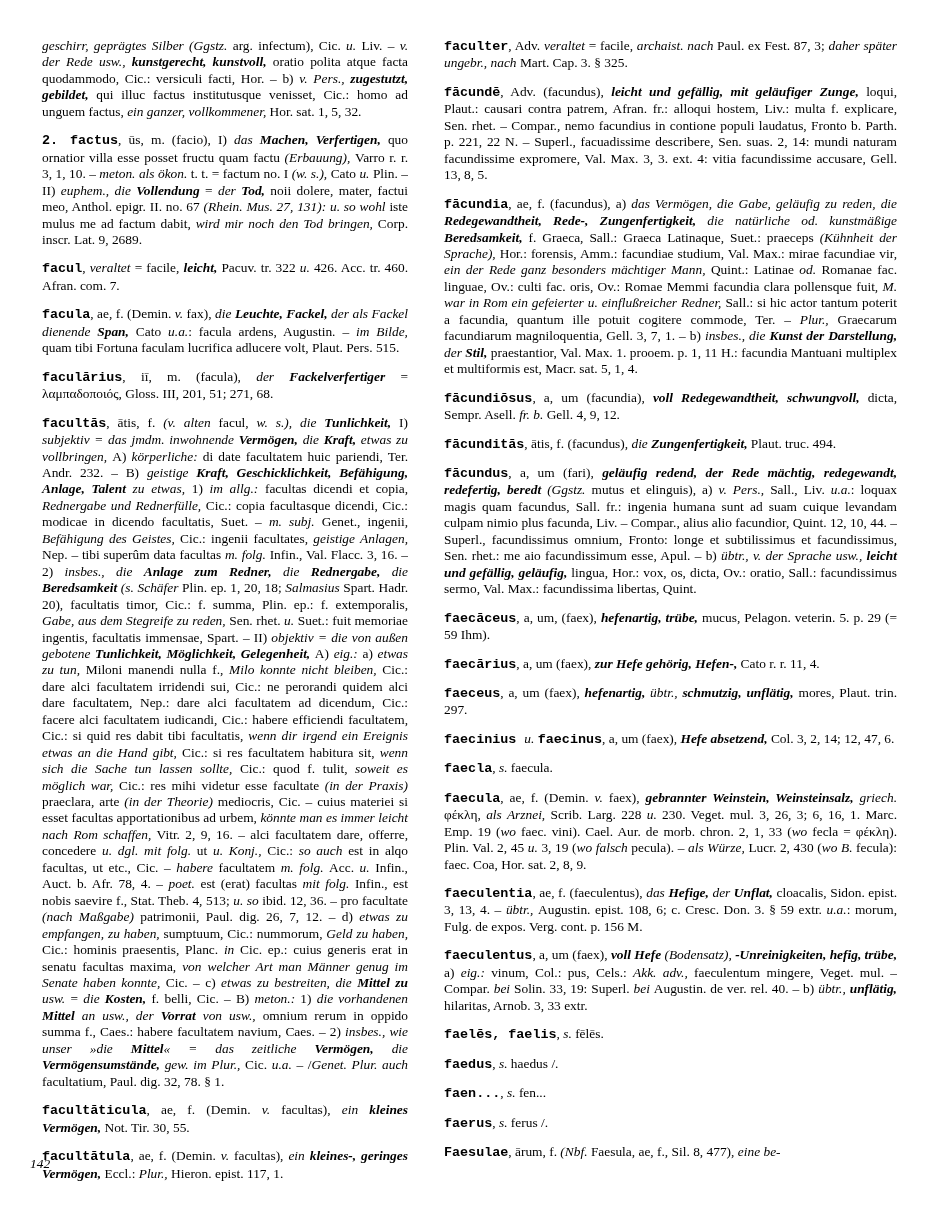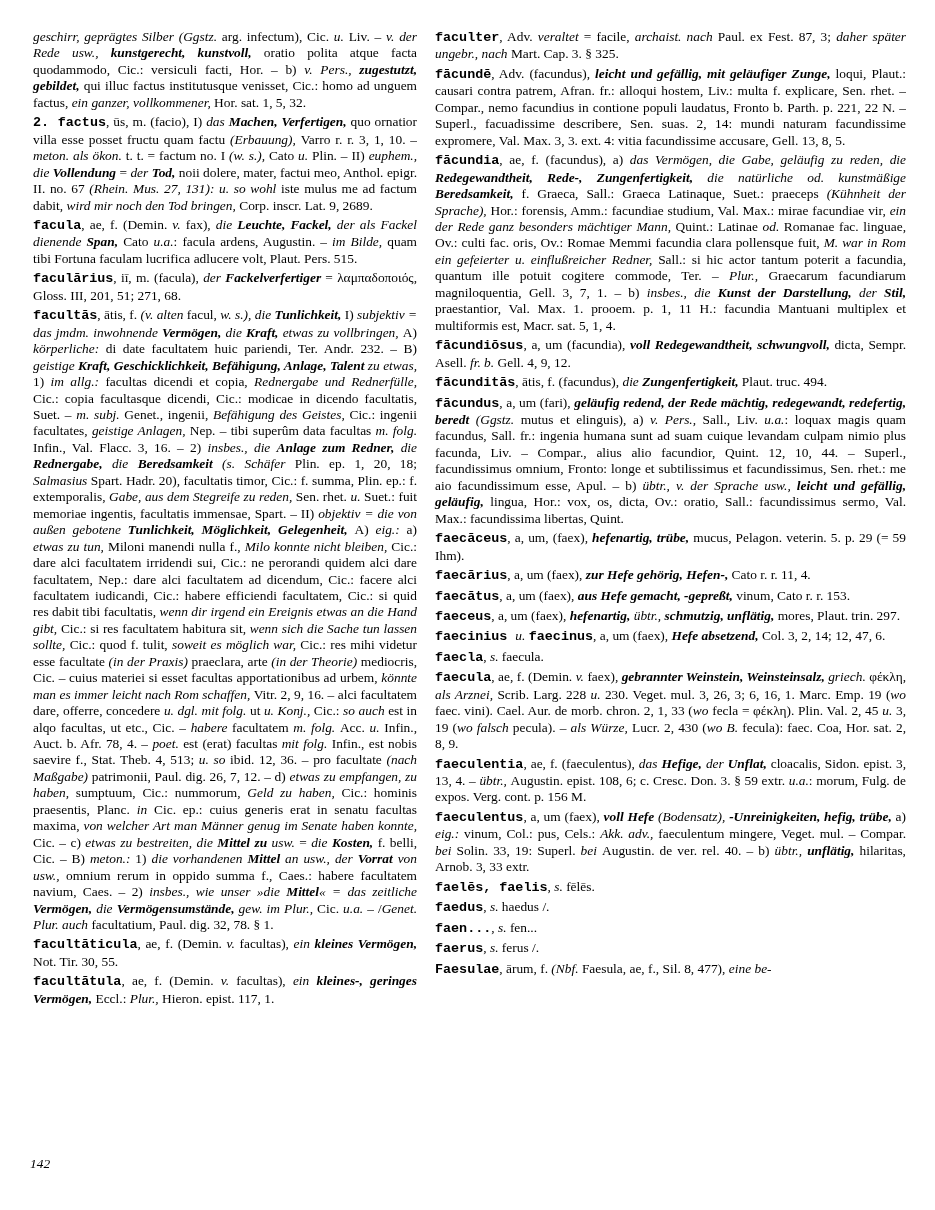--- a/index.html
+++ b/index.html
@@ -12,51 +12,51 @@
     color:#000000;
     font-family:"Liberation Serif","DejaVu Serif",serif;
     font-size:13.4px;
     line-height:16.45px;
     overflow:hidden;
   }
   .columns{display:flex;}
   .col{text-align:justify;}
   .col-left{width:390px;margin-right:12px;}
   .col-right{width:477px;}
-  .entry{margin:3px;padding:0;text-align:justify;}
+  .entry{margin:12px;padding:0;text-align:justify;}
   .s-n{font-weight:400;font-style:normal;}
   .s-b{font-weight:700;font-style:normal;font-family:Liberation Mono, monospace;}
   .s-i{font-weight:400;font-style:italic;}
   .s-bi{font-weight:700;font-style:italic;}
   .page-number{position:absolute;left:30px;top:1156px;font-size:13.4px;font-style:italic;}
 </style>
 </head>
 <body>
 
 <div class="page">
   <div class="columns">
     <div class="col col-left">
         <p class="entry"><span class="s-i">geschirr, geprägtes Silber (Ggstz. </span><span class="s-n">arg. infectum), Cic. </span><span class="s-i">u.</span><span class="s-n"> Liv. – </span><span class="s-i">v. der Rede usw., </span><span class="s-bi">kunstgerecht, kunstvoll, </span><span class="s-n">oratio polita atque facta quodammodo, Cic.: versiculi facti, Hor. – b) </span><span class="s-i">v. Pers., </span><span class="s-bi">zugestutzt, gebildet, </span><span class="s-n">qui illuc factus institutusque venisset, Cic.: homo ad unguem factus, </span><span class="s-i">ein ganzer, vollkommener, </span><span class="s-n">Hor. sat. 1, 5, 32.</span></p>
         <p class="entry"><span class="s-b">2. factus</span><span class="s-n">, ūs, m. (facio), I) </span><span class="s-i">das </span><span class="s-bi">Machen, Verfertigen, </span><span class="s-n">quo ornatior villa esse posset fructu quam factu </span><span class="s-i">(Erbauung), </span><span class="s-n">Varro r. r. 3, 1, 10. – </span><span class="s-i">meton. als ökon. </span><span class="s-n">t. t. = factum no. I </span><span class="s-i">(w. s.), </span><span class="s-n">Cato </span><span class="s-i">u. </span><span class="s-n">Plin. – II) </span><span class="s-i">euphem., die </span><span class="s-bi">Vollendung </span><span class="s-n">= </span><span class="s-i">der </span><span class="s-bi">Tod, </span><span class="s-n">noii dolere, mater, factui meo, Anthol. epigr. II. no. 67 </span><span class="s-i">(Rhein. Mus. 27, 131): u. so wohl </span><span class="s-n">iste mulus me ad factum dabit, </span><span class="s-i">wird mir noch den Tod bringen, </span><span class="s-n">Corp. inscr. Lat. 9, 2689.</span></p>
+        <p class="entry"><span class="s-b">facul</span><span class="s-n">, </span><span class="s-i">veraltet </span><span class="s-n">= facile, </span><span class="s-bi">leicht, </span><span class="s-n">Pacuv. tr. 322 </span><span class="s-i">u. </span><span class="s-n">426. Acc. tr. 460. Afran. com. 7.</span></p>
         <p class="entry"><span class="s-b">facula</span><span class="s-n">, ae, f. (Demin. </span><span class="s-i">v. </span><span class="s-n">fax), </span><span class="s-i">die </span><span class="s-bi">Leuchte, Fackel, </span><span class="s-i">der als Fackel dienende </span><span class="s-bi">Span, </span><span class="s-n">Cato </span><span class="s-i">u.a.</span><span class="s-n">: facula ardens, Augustin. – </span><span class="s-i">im Bilde, </span><span class="s-n">quam tibi Fortuna faculam lucrifica adlucere volt, Plaut. Pers. 515.</span></p>
         <p class="entry"><span class="s-b">faculārius</span><span class="s-n">, iī, m. (facula), </span><span class="s-i">der </span><span class="s-bi">Fackelverfertiger </span><span class="s-n">= λαμπαδοποιός, Gloss. III, 201, 51; 271, 68.</span></p>
         <p class="entry"><span class="s-b">facultās</span><span class="s-n">, ātis, f. </span><span class="s-i">(v. alten </span><span class="s-n">facul, </span><span class="s-i">w. s.), die </span><span class="s-bi">Tunlichkeit, </span><span class="s-n">I) </span><span class="s-i">subjektiv = das jmdm. inwohnende </span><span class="s-bi">Vermögen, </span><span class="s-i">die </span><span class="s-bi">Kraft, </span><span class="s-i">etwas zu vollbringen, </span><span class="s-n">A) </span><span class="s-i">körperliche: </span><span class="s-n">di date facultatem huic pariendi, Ter. Andr. 232. – B) </span><span class="s-i">geistige </span><span class="s-bi">Kraft, Geschicklichkeit, Befähigung, Anlage, Talent </span><span class="s-i">zu etwas, </span><span class="s-n">1) </span><span class="s-i">im allg.: </span><span class="s-n">facultas dicendi et copia, </span><span class="s-i">Rednergabe und Rednerfülle, </span><span class="s-n">Cic.: copia facultasque dicendi, Cic.: modicae in dicendo facultatis, Suet. – </span><span class="s-i">m. subj. </span><span class="s-n">Genet., ingenii, </span><span class="s-i">Befähigung des Geistes, </span><span class="s-n">Cic.: ingenii facultates, </span><span class="s-i">geistige Anlagen, </span><span class="s-n">Nep. – tibi superûm data facultas </span><span class="s-i">m. folg. </span><span class="s-n">Infin., Val. Flacc. 3, 16. – 2) </span><span class="s-i">insbes., die </span><span class="s-bi">Anlage zum Redner, </span><span class="s-i">die </span><span class="s-bi">Rednergabe, </span><span class="s-i">die </span><span class="s-bi">Beredsamkeit </span><span class="s-i">(s. Schäfer </span><span class="s-n">Plin. ep. 1, 20, 18; </span><span class="s-i">Salmasius </span><span class="s-n">Spart. Hadr. 20), facultatis timor, Cic.: f. summa, Plin. ep.: f. extemporalis, </span><span class="s-i">Gabe, aus dem Stegreife zu reden, </span><span class="s-n">Sen. rhet. </span><span class="s-i">u. </span><span class="s-n">Suet.: fuit memoriae ingentis, facultatis immensae, Spart. – II) </span><span class="s-i">objektiv = die von außen gebotene </span><span class="s-bi">Tunlichkeit, Möglichkeit, Gelegenheit, </span><span class="s-n">A) </span><span class="s-i">eig.: </span><span class="s-n">a) </span><span class="s-i">etwas zu tun, </span><span class="s-n">Miloni manendi nulla f., </span><span class="s-i">Milo konnte nicht bleiben, </span><span class="s-n">Cic.: dare alci facultatem irridendi sui, Cic.: ne perorandi quidem alci dare facultatem, Nep.: dare alci facultatem ad dicendum, Cic.: facere alci facultatem iudicandi, Cic.: habere efficiendi facultatem, Cic.: si quid res dabit tibi facultatis, </span><span class="s-i">wenn dir irgend ein Ereignis etwas an die Hand gibt, </span><span class="s-n">Cic.: si res facultatem habitura sit, </span><span class="s-i">wenn sich die Sache tun lassen sollte, </span><span class="s-n">Cic.: quod f. tulit, </span><span class="s-i">soweit es möglich war, </span><span class="s-n">Cic.: res mihi videtur esse facultate </span><span class="s-i">(in der Praxis) </span><span class="s-n">praeclara, arte </span><span class="s-i">(in der Theorie) </span><span class="s-n">mediocris, Cic. – cuius materiei si esset facultas apportationibus ad urbem, </span><span class="s-i">könnte man es immer leicht nach Rom schaffen, </span><span class="s-n">Vitr. 2, 9, 16. – alci facultatem dare, offerre, concedere </span><span class="s-i">u. dgl. mit folg. </span><span class="s-n">ut </span><span class="s-i">u. Konj., </span><span class="s-n">Cic.: </span><span class="s-i">so auch </span><span class="s-n">est in alqo facultas, ut etc., Cic. – </span><span class="s-i">habere </span><span class="s-n">facultatem </span><span class="s-i">m. folg. </span><span class="s-n">Acc. </span><span class="s-i">u. </span><span class="s-n">Infin., Auct. b. Afr. 78, 4. – </span><span class="s-i">poet. </span><span class="s-n">est (erat) facultas </span><span class="s-i">mit folg. </span><span class="s-n">Infin., est nobis saevire f., Stat. Theb. 4, 513; </span><span class="s-i">u. so </span><span class="s-n">ibid. 12, 36. – pro facultate </span><span class="s-i">(nach Maßgabe) </span><span class="s-n">patrimonii, Paul. dig. 26, 7, 12. – d) </span><span class="s-i">etwas zu empfangen, zu haben, </span><span class="s-n">sumptuum, Cic.: nummorum, </span><span class="s-i">Geld zu haben, </span><span class="s-n">Cic.: hominis praesentis, Planc. </span><span class="s-i">in </span><span class="s-n">Cic. ep.: cuius generis erat in senatu facultas maxima, </span><span class="s-i">von welcher Art man Männer genug im Senate haben konnte, </span><span class="s-n">Cic. – c) </span><span class="s-i">etwas zu bestreiten, die </span><span class="s-bi">Mittel zu </span><span class="s-i">usw. </span><span class="s-n">= </span><span class="s-i">die </span><span class="s-bi">Kosten, </span><span class="s-n">f. belli, Cic. – B) </span><span class="s-i">meton.: </span><span class="s-n">1) </span><span class="s-i">die vorhandenen </span><span class="s-bi">Mittel </span><span class="s-i">an usw., der </span><span class="s-bi">Vorrat </span><span class="s-i">von usw., </span><span class="s-n">omnium rerum in oppido summa f., Caes.: habere facultatem navium, Caes. – 2) </span><span class="s-i">insbes., wie unser »die </span><span class="s-bi">Mittel</span><span class="s-i">« = das zeitliche </span><span class="s-bi">Vermögen, </span><span class="s-i">die </span><span class="s-bi">Vermögensumstände, </span><span class="s-i">gew. im Plur., </span><span class="s-n">Cic. </span><span class="s-i">u.a. </span><span class="s-n">– /</span><span class="s-i">Genet. Plur. auch </span><span class="s-n">facultatium, Paul. dig. 32, 78. § 1.</span></p>
         <p class="entry"><span class="s-b">facultāticula</span><span class="s-n">, ae, f. (Demin. </span><span class="s-i">v. </span><span class="s-n">facultas), </span><span class="s-i">ein </span><span class="s-bi">kleines Vermögen, </span><span class="s-n">Not. Tir. 30, 55.</span></p>
         <p class="entry"><span class="s-b">facultātula</span><span class="s-n">, ae, f. (Demin. </span><span class="s-i">v. </span><span class="s-n">facultas), </span><span class="s-i">ein </span><span class="s-bi">kleines-, geringes Vermögen, </span><span class="s-n">Eccl.: </span><span class="s-i">Plur., </span><span class="s-n">Hieron. epist. 117, 1.</span></p>
       </div>
     <div class="col col-right">
         <p class="entry"><span class="s-b">faculter</span><span class="s-n">, Adv. </span><span class="s-i">veraltet </span><span class="s-n">= facile, </span><span class="s-i">archaist. nach </span><span class="s-n">Paul. ex Fest. 87, 3; </span><span class="s-i">daher später ungebr., nach </span><span class="s-n">Mart. Cap. 3. § 325.</span></p>
         <p class="entry"><span class="s-b">fācundē</span><span class="s-n">, Adv. (facundus), </span><span class="s-bi">leicht und gefällig, mit geläufiger Zunge, </span><span class="s-n">loqui, Plaut.: causari contra patrem, Afran. fr.: alloqui hostem, Liv.: multa f. explicare, Sen. rhet. – Compar., nemo facundius in contione populi laudatus, Fronto b. Parth. p. 221, 22 N. – Superl., facuadissime describere, Sen. suas. 2, 14: mundi naturam facundissime expromere, Val. Max. 3, 3. ext. 4: vitia facundissime accusare, Gell. 13, 8, 5.</span></p>
         <p class="entry"><span class="s-b">fācundia</span><span class="s-n">, ae, f. (facundus), a) </span><span class="s-i">das Vermögen, die Gabe, geläufig zu reden, die </span><span class="s-bi">Redegewandtheit, Rede-, Zungenfertigkeit, </span><span class="s-i">die natürliche od. kunstmäßige </span><span class="s-bi">Beredsamkeit, </span><span class="s-n">f. Graeca, Sall.: Graeca Latinaque, Suet.: praeceps </span><span class="s-i">(Kühnheit der Sprache), </span><span class="s-n">Hor.: forensis, Amm.: facundiae studium, Val. Max.: mirae facundiae vir, </span><span class="s-i">ein der Rede ganz besonders mächtiger Mann, </span><span class="s-n">Quint.: Latinae </span><span class="s-i">od. </span><span class="s-n">Romanae fac. linguae, Ov.: culti fac. oris, Ov.: Romae Memmi facundia clara pollensque fuit, </span><span class="s-i">M. war in Rom ein gefeierter u. einflußreicher Redner, </span><span class="s-n">Sall.: si hic actor tantum poterit a facundia, quantum ille potuit cogitere commode, Ter. – </span><span class="s-i">Plur., </span><span class="s-n">Graecarum facundiarum magniloquentia, Gell. 3, 7, 1. – b) </span><span class="s-i">insbes., die </span><span class="s-bi">Kunst der Darstellung, </span><span class="s-i">der </span><span class="s-bi">Stil, </span><span class="s-n">praestantior, Val. Max. 1. prooem. p. 1, 11 H.: facundia Mantuani multiplex et multiformis est, Macr. sat. 5, 1, 4.</span></p>
         <p class="entry"><span class="s-b">fācundiōsus</span><span class="s-n">, a, um (facundia), </span><span class="s-bi">voll Redegewandtheit, schwungvoll, </span><span class="s-n">dicta, Sempr. Asell. </span><span class="s-i">fr. b. </span><span class="s-n">Gell. 4, 9, 12.</span></p>
         <p class="entry"><span class="s-b">fācunditās</span><span class="s-n">, ātis, f. (facundus), </span><span class="s-i">die </span><span class="s-bi">Zungenfertigkeit, </span><span class="s-n">Plaut. truc. 494.</span></p>
         <p class="entry"><span class="s-b">fācundus</span><span class="s-n">, a, um (fari), </span><span class="s-bi">geläufig redend, der Rede mächtig, redegewandt, redefertig, beredt </span><span class="s-i">(Ggstz. </span><span class="s-n">mutus et elinguis), a) </span><span class="s-i">v. Pers., </span><span class="s-n">Sall., Liv. </span><span class="s-i">u.a.</span><span class="s-n">: loquax magis quam facundus, Sall. fr.: ingenia humana sunt ad suam cuique levandam culpam nimio plus facunda, Liv. – Compar., alius alio facundior, Quint. 12, 10, 44. – Superl., facundissimus omnium, Fronto: longe et subtilissimus et facundissimus, Sen. rhet.: me aio facundissimum esse, Apul. – b) </span><span class="s-i">übtr., v. der Sprache usw., </span><span class="s-bi">leicht und gefällig, geläufig, </span><span class="s-n">lingua, Hor.: vox, os, dicta, Ov.: oratio, Sall.: facundissimus sermo, Val. Max.: facundissima libertas, Quint.</span></p>
         <p class="entry"><span class="s-b">faecāceus</span><span class="s-n">, a, um, (faex), </span><span class="s-bi">hefenartig, trübe, </span><span class="s-n">mucus, Pelagon. veterin. 5. p. 29 (= 59 Ihm).</span></p>
         <p class="entry"><span class="s-b">faecārius</span><span class="s-n">, a, um (faex), </span><span class="s-bi">zur Hefe gehörig, Hefen-, </span><span class="s-n">Cato r. r. 11, 4.</span></p>
-        <p class="entry"><span class="s-b">faecātus</span><span class="s-n">, a, um (faex), </span><span class="s-bi">aus Hefe gemacht, -gepreßt, </span><span class="s-n">vinum, Cato r. r. 153.</span></p>
         <p class="entry"><span class="s-b">faeceus</span><span class="s-n">, a, um (faex), </span><span class="s-bi">hefenartig, </span><span class="s-i">übtr., </span><span class="s-bi">schmutzig, unflätig, </span><span class="s-n">mores, Plaut. trin. 297.</span></p>
         <p class="entry"><span class="s-b">faecinius </span><span class="s-i">u. </span><span class="s-b">faecinus</span><span class="s-n">, a, um (faex), </span><span class="s-bi">Hefe absetzend, </span><span class="s-n">Col. 3, 2, 14; 12, 47, 6.</span></p>
         <p class="entry"><span class="s-b">faecla</span><span class="s-n">, </span><span class="s-i">s. </span><span class="s-n">faecula.</span></p>
         <p class="entry"><span class="s-b">faecula</span><span class="s-n">, ae, f. (Demin. </span><span class="s-i">v. </span><span class="s-n">faex), </span><span class="s-bi">gebrannter Weinstein, Weinsteinsalz, </span><span class="s-i">griech. </span><span class="s-n">φέκλη, </span><span class="s-i">als Arznei, </span><span class="s-n">Scrib. Larg. 228 </span><span class="s-i">u. </span><span class="s-n">230. Veget. mul. 3, 26, 3; 6, 16, 1. Marc. Emp. 19 (</span><span class="s-i">wo </span><span class="s-n">faec. vini). Cael. Aur. de morb. chron. 2, 1, 33 (</span><span class="s-i">wo </span><span class="s-n">fecla = φέκλη). Plin. Val. 2, 45 </span><span class="s-i">u. </span><span class="s-n">3, 19 (</span><span class="s-i">wo falsch </span><span class="s-n">pecula). – </span><span class="s-i">als Würze, </span><span class="s-n">Lucr. 2, 430 (</span><span class="s-i">wo B. </span><span class="s-n">fecula): faec. Coa, Hor. sat. 2, 8, 9.</span></p>
         <p class="entry"><span class="s-b">faeculentia</span><span class="s-n">, ae, f. (faeculentus), </span><span class="s-i">das </span><span class="s-bi">Hefige, </span><span class="s-i">der </span><span class="s-bi">Unflat, </span><span class="s-n">cloacalis, Sidon. epist. 3, 13, 4. – </span><span class="s-i">übtr., </span><span class="s-n">Augustin. epist. 108, 6; c. Cresc. Don. 3. § 59 extr. </span><span class="s-i">u.a.</span><span class="s-n">: morum, Fulg. de expos. Verg. cont. p. 156 M.</span></p>
         <p class="entry"><span class="s-b">faeculentus</span><span class="s-n">, a, um (faex), </span><span class="s-bi">voll Hefe </span><span class="s-i">(Bodensatz), </span><span class="s-bi">-Unreinigkeiten, hefig, trübe, </span><span class="s-n">a) </span><span class="s-i">eig.: </span><span class="s-n">vinum, Col.: pus, Cels.: </span><span class="s-i">Akk. adv., </span><span class="s-n">faeculentum mingere, Veget. mul. – Compar. </span><span class="s-i">bei </span><span class="s-n">Solin. 33, 19: Superl. </span><span class="s-i">bei </span><span class="s-n">Augustin. de ver. rel. 40. – b) </span><span class="s-i">übtr., </span><span class="s-bi">unflätig, </span><span class="s-n">hilaritas, Arnob. 3, 33 extr.</span></p>
         <p class="entry"><span class="s-b">faelēs, faelis</span><span class="s-n">, </span><span class="s-i">s. </span><span class="s-n">fēlēs.</span></p>
         <p class="entry"><span class="s-b">faedus</span><span class="s-n">, </span><span class="s-i">s. </span><span class="s-n">haedus /.</span></p>
         <p class="entry"><span class="s-b">faen...</span><span class="s-n">, </span><span class="s-i">s. </span><span class="s-n">fen...</span></p>
         <p class="entry"><span class="s-b">faerus</span><span class="s-n">, </span><span class="s-i">s. </span><span class="s-n">ferus /.</span></p>

